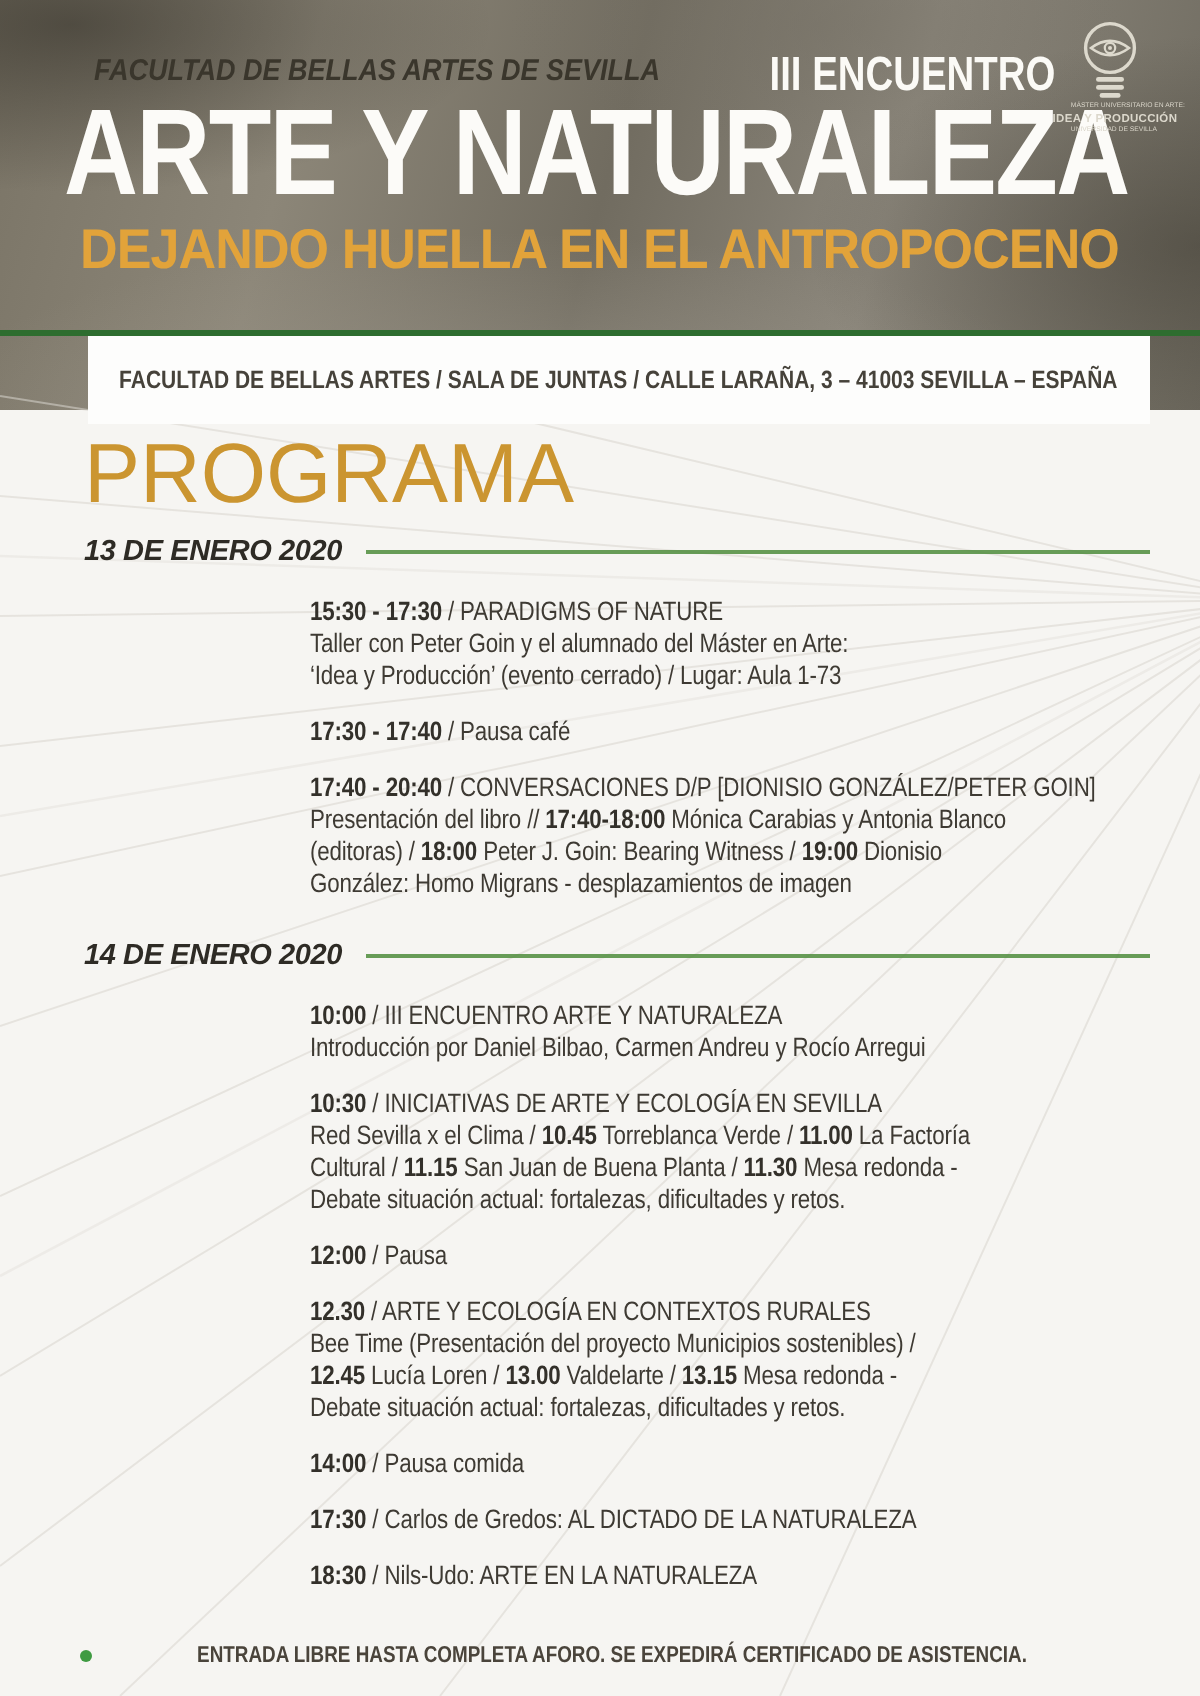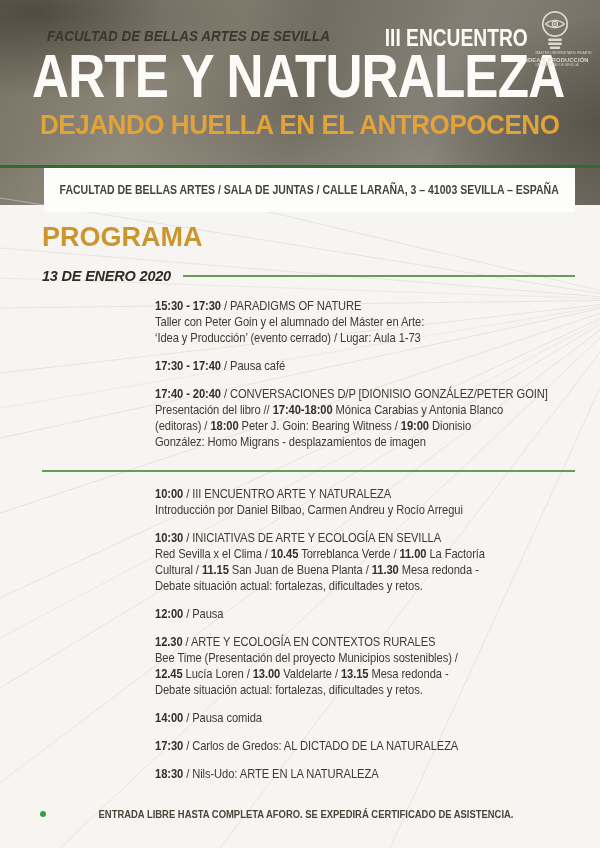--- a/index.html
+++ b/index.html
@@ -57,21 +57,21 @@
     font-size:12.5px; font-weight:700; color:#46423a; white-space:nowrap;
     transform:scaleX(.84); transform-origin:center;
   }
 
   
   .cracks { position:absolute; top:168px; left:0; z-index:1; pointer-events:none; }
 
   
   .main { position:absolute; top:212px; left:0; width:600px; z-index:2; }
   .programa {
-    margin:10px 0 0 42px; font-size:27px; line-height:30px; font-weight:700;
+    margin:10px 0 0 42px; font-size:42px; line-height:30px; font-weight:400;
     color:#cb9530; letter-spacing:0; white-space:nowrap;
   }
   .day { margin-top:6px; }
   .day + .day { margin-top:20px; }
   .day-head { display:flex; align-items:center; margin:16px 25px 0 42px;justify-content:center; }
   .day-date {
     font-size:14.5px; font-weight:700; font-style:italic; color:#2e2b25;
     letter-spacing:-0.2px; white-space:nowrap; margin-right:12px;
   }
   .day-rule { flex:1; height:2px; background:#4e8c3c; opacity:.85; }
@@ -166,20 +166,21 @@
             <div class="event">
               <div class="line"><span class="b">17:40 - 20:40</span><span> / CONVERSACIONES D/P [DIONISIO GONZÁLEZ/PETER GOIN]</span></div>
               <div class="line"><span>Presentación del libro // </span><span class="b">17:40-18:00</span><span> Mónica Carabias y Antonia Blanco</span></div>
               <div class="line"><span>(editoras) / </span><span class="b">18:00</span><span> Peter J. Goin: Bearing Witness / </span><span class="b">19:00</span><span> Dionisio</span></div>
               <div class="line"><span>González: Homo Migrans - desplazamientos de imagen</span></div>
             </div>
           </div>
         </section>
         <section class="day">
           <div class="day-head">
+            <span class="day-date">14 DE ENERO 2020</span>
             <span class="day-rule"></span>
           </div>
           <div class="events">
             <div class="event">
               <div class="line"><span class="b">10:00</span><span> / III ENCUENTRO ARTE Y NATURALEZA</span></div>
               <div class="line"><span>Introducción por Daniel Bilbao, Carmen Andreu y Rocío Arregui</span></div>
             </div>
             <div class="event">
               <div class="line"><span class="b">10:30</span><span> / INICIATIVAS DE ARTE Y ECOLOGÍA EN SEVILLA</span></div>
               <div class="line"><span>Red Sevilla x el Clima / </span><span class="b">10.45</span><span> Torreblanca Verde / </span><span class="b">11.00</span><span> La Factoría</span></div>

